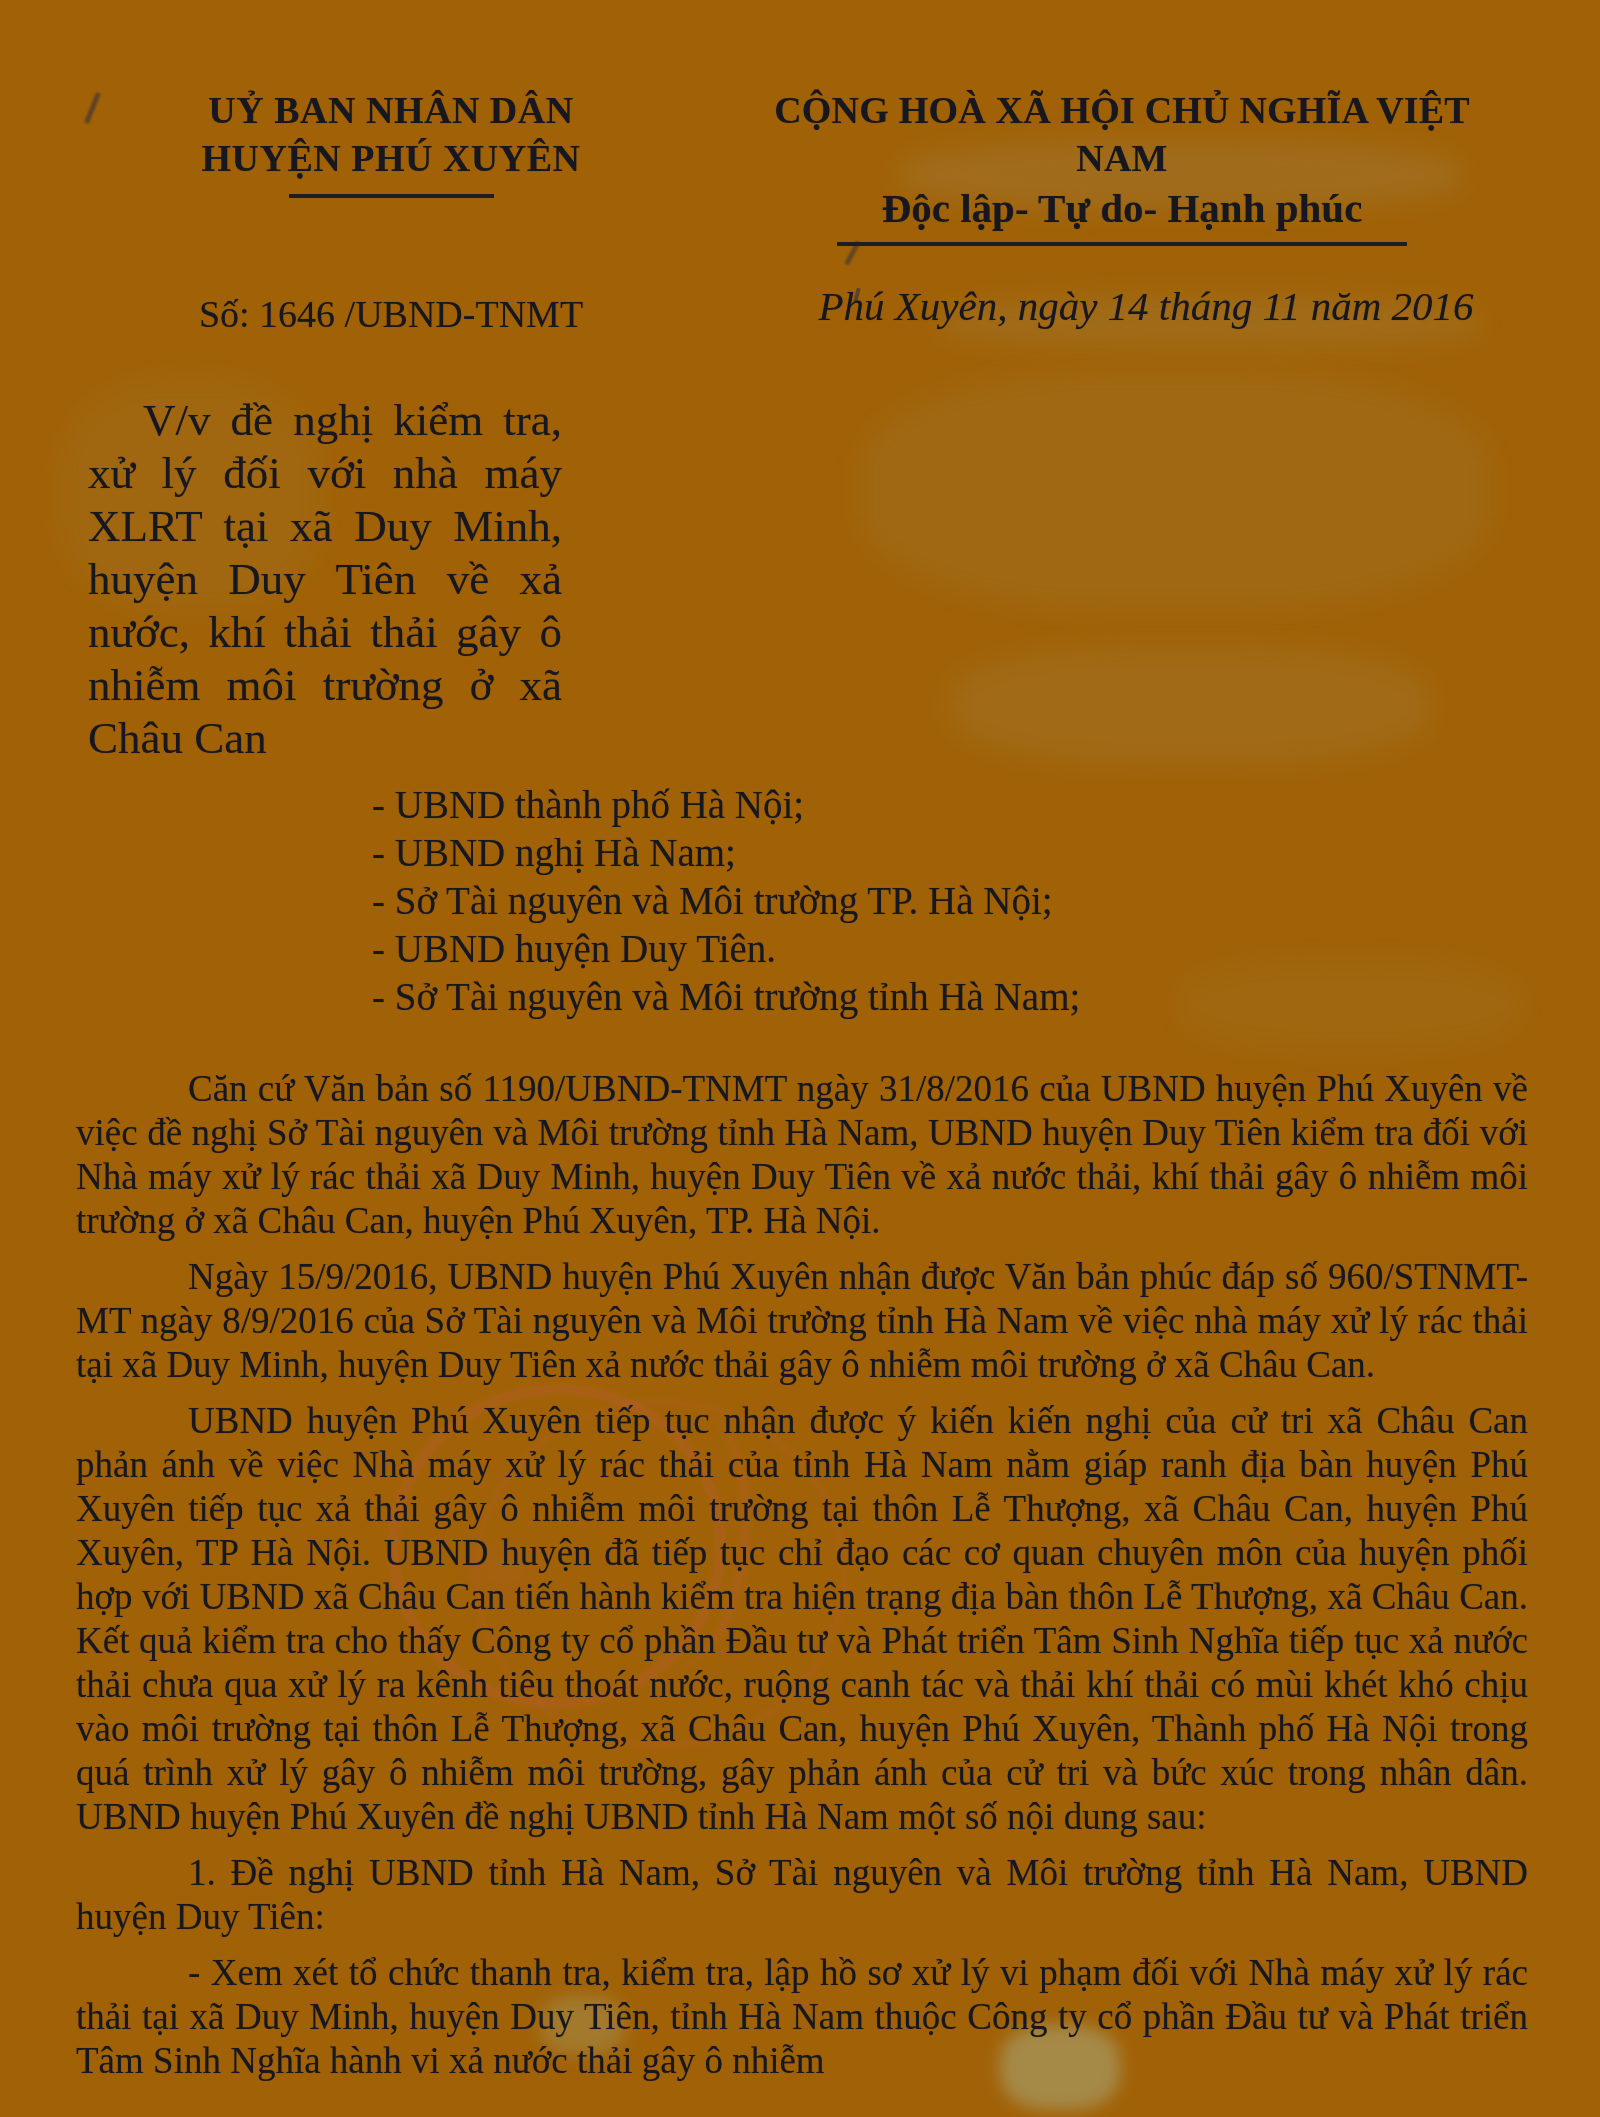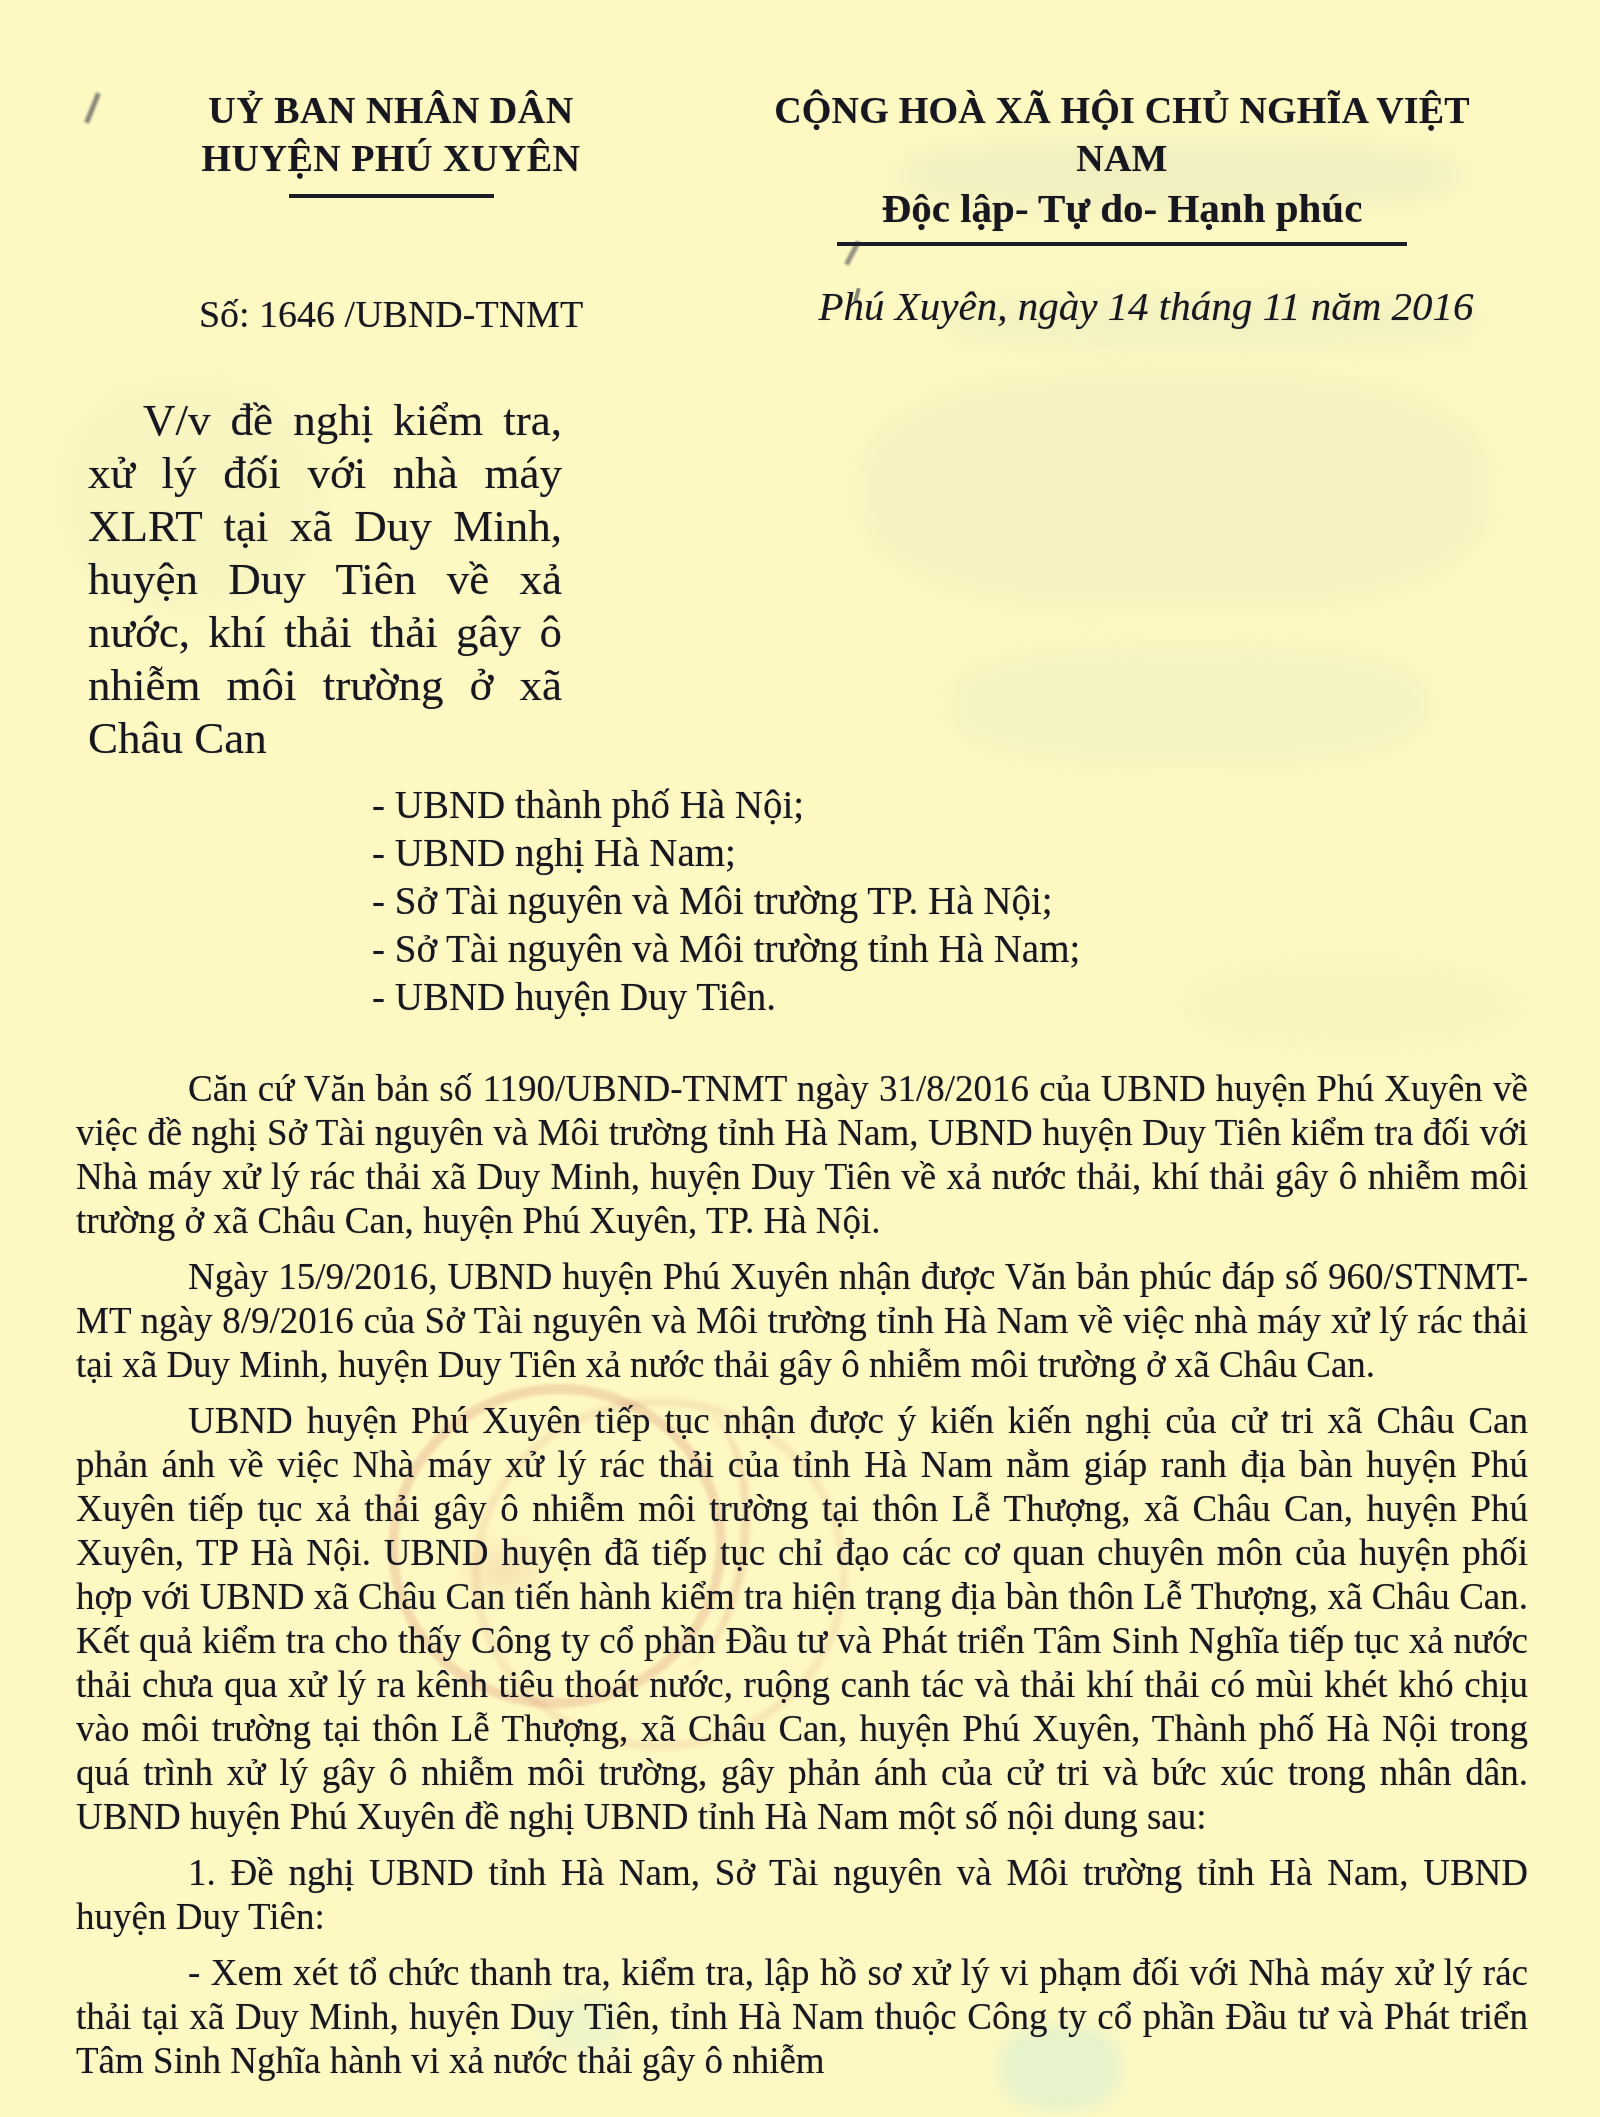--- a/index.html
+++ b/index.html
@@ -1,20 +1,20 @@
 <!DOCTYPE html>
 <html><head>
 <meta charset="utf-8">
 <style>
   html,body { margin:0; padding:0; background:#e8e8e8; }
   .page {
     position:relative;
     width:1600px; height:2117px;
     margin:0 auto;
-    background:#fef9c3;
+    background:#a16207;
     overflow:hidden;
     color:#171720;
     font-family:"Liberation Serif","DejaVu Serif",serif;
     text-shadow:0 0 1px rgba(23,23,35,0.38);
   }
   .content { position:relative; z-index:2; }
 
   
   .header { display:flex; padding-top:86px; }
   .header-left { width:47%; text-align:center; padding-left:30px; box-sizing:border-box; }
@@ -135,22 +135,22 @@
       <div class="place-date">Phú Xuyên, ngày 14 tháng 11 năm 2016</div>
     </div>
 
     <div class="subject">V/v đề nghị kiểm tra, xử lý đối với nhà máy XLRT tại xã Duy Minh, huyện Duy Tiên về xả nước, khí thải thải gây ô nhiễm môi trường ở xã Châu Can</div>
 
 
     <div class="recipients">
       <div>- UBND thành phố Hà Nội;</div>
       <div>- UBND nghị Hà Nam;</div>
       <div>- Sở Tài nguyên và Môi trường TP. Hà Nội;</div>
+      <div>- UBND huyện Duy Tiên.</div>
       <div>- Sở Tài nguyên và Môi trường tỉnh Hà Nam;</div>
-      <div>- UBND huyện Duy Tiên.</div>
     </div>
 
     <div class="body">
       <p>Căn cứ Văn bản số 1190/UBND-TNMT ngày 31/8/2016 của UBND huyện Phú Xuyên về việc đề nghị Sở Tài nguyên và Môi trường tỉnh Hà Nam, UBND huyện Duy Tiên kiểm tra đối với Nhà máy xử lý rác thải xã Duy Minh, huyện Duy Tiên về xả nước thải, khí thải gây ô nhiễm môi trường ở xã Châu Can, huyện Phú Xuyên, TP. Hà Nội.</p>
       <p>Ngày 15/9/2016, UBND huyện Phú Xuyên nhận được Văn bản phúc đáp số 960/STNMT-MT ngày 8/9/2016 của Sở Tài nguyên và Môi trường tỉnh Hà Nam về việc nhà máy xử lý rác thải tại xã Duy Minh, huyện Duy Tiên xả nước thải gây ô nhiễm môi trường ở xã Châu Can.</p>
       <p>UBND huyện Phú Xuyên tiếp tục nhận được ý kiến kiến nghị của cử tri xã Châu Can phản ánh về việc Nhà máy xử lý rác thải của tỉnh Hà Nam nằm giáp ranh địa bàn huyện Phú Xuyên tiếp tục xả thải gây ô nhiễm môi trường tại thôn Lễ Thượng, xã Châu Can, huyện Phú Xuyên, TP Hà Nội. UBND huyện đã tiếp tục chỉ đạo các cơ quan chuyên môn của huyện phối hợp với UBND xã Châu Can tiến hành kiểm tra hiện trạng địa bàn thôn Lễ Thượng, xã Châu Can. Kết quả kiểm tra cho thấy Công ty cổ phần Đầu tư và Phát triển Tâm Sinh Nghĩa tiếp tục xả nước thải chưa qua xử lý ra kênh tiêu thoát nước, ruộng canh tác và thải khí thải có mùi khét khó chịu vào môi trường tại thôn Lễ Thượng, xã Châu Can, huyện Phú Xuyên, Thành phố Hà Nội trong quá trình xử lý gây ô nhiễm môi trường, gây phản ánh của cử tri và bức xúc trong nhân dân. UBND huyện Phú Xuyên đề nghị UBND tỉnh Hà Nam một số nội dung sau:</p>
       <p>1. Đề nghị UBND tỉnh Hà Nam, Sở Tài nguyên và Môi trường tỉnh Hà Nam, UBND huyện Duy Tiên:</p>
       <p>- Xem xét tổ chức thanh tra, kiểm tra, lập hồ sơ xử lý vi phạm đối với Nhà máy xử lý rác thải tại xã Duy Minh, huyện Duy Tiên, tỉnh Hà Nam thuộc Công ty cổ phần Đầu tư và Phát triển Tâm Sinh Nghĩa hành vi xả nước thải gây ô nhiễm</p>
     </div>
 

